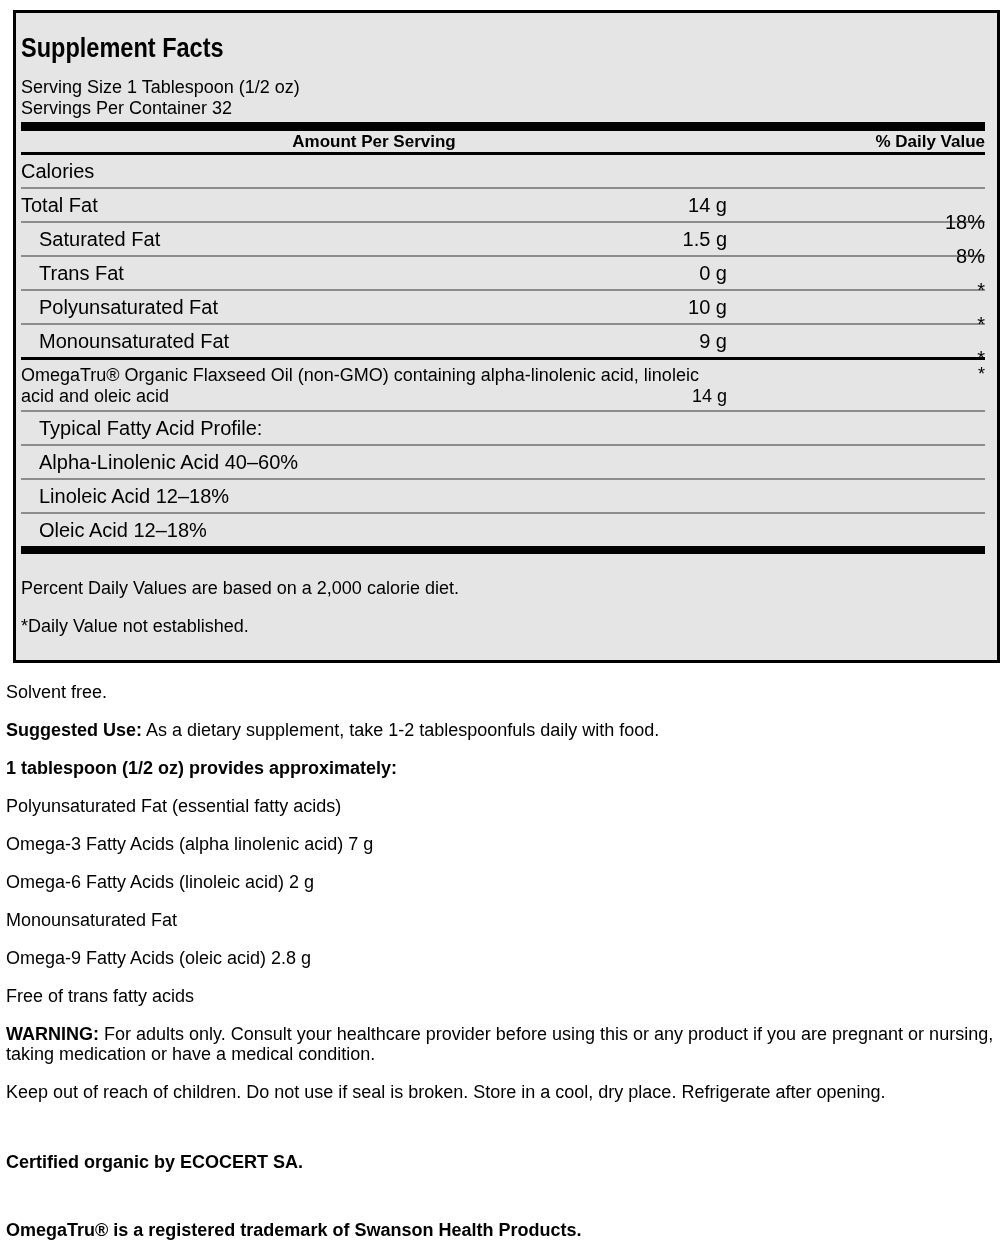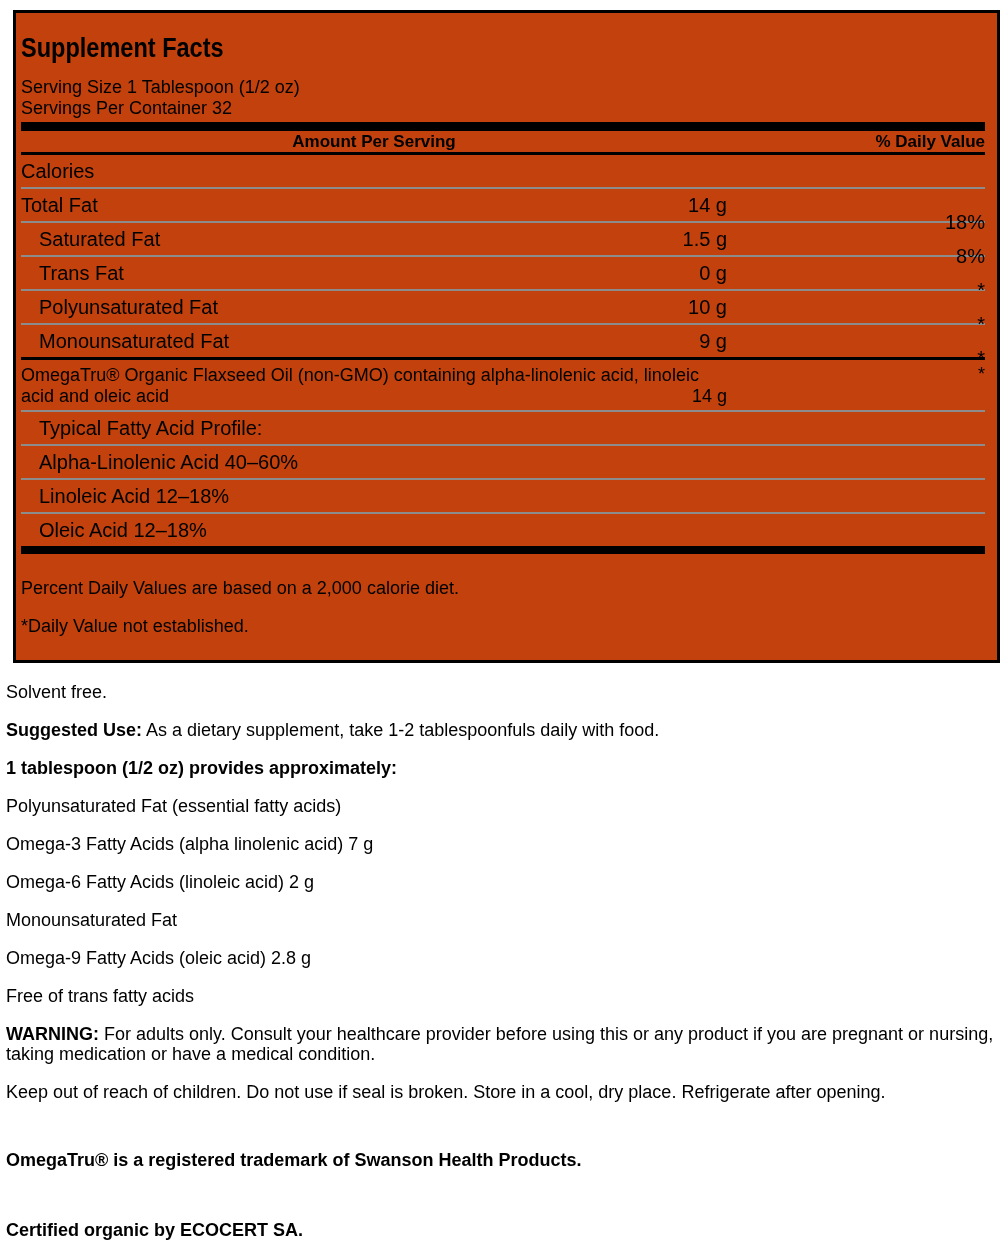--- a/index.html
+++ b/index.html
@@ -20,21 +20,21 @@
   
   .facts-box {
     position: absolute;
     left: 13px;
     top: 10px;
     width: 987px;
     height: 653px;
     border: 3px solid #000;
     box-sizing: border-box;
     padding: 0 12px 0 5px;
-    background: #c2410c;
+    background: #e5e5e5;
   }
   .sf-title {
     margin-top: 19px;
     font-size: 28px;
     font-weight: bold;
     line-height: 32px;
     white-space: nowrap;
   }
   .sf-title .squeeze {
     display: inline-block;
@@ -233,16 +233,16 @@
   <p>Omega-6 Fatty Acids (linoleic acid) 2 g</p>
   <p>Monounsaturated Fat</p>
   <p>Omega-9 Fatty Acids (oleic acid) 2.8 g</p>
   <p>Free of trans fatty acids</p>
 
   <p class="prewrap"><span class="bold">WARNING:</span><span> For adults only. Consult your healthcare provider before using this or any product if you are pregnant or nursing,
 taking medication or have a medical condition.</span></p>
 
   <p>Keep out of reach of children. Do not use if seal is broken. Store in a cool, dry place. Refrigerate after opening.</p>
 
+  <p class="bold gap-top-xl">Certified organic by ECOCERT SA.</p>
+
   <p class="bold gap-top-lg">OmegaTru® is a registered trademark of Swanson Health Products.</p>
-
-  <p class="bold gap-top-xl">Certified organic by ECOCERT SA.</p>
 </div>
 
 </body></html>

